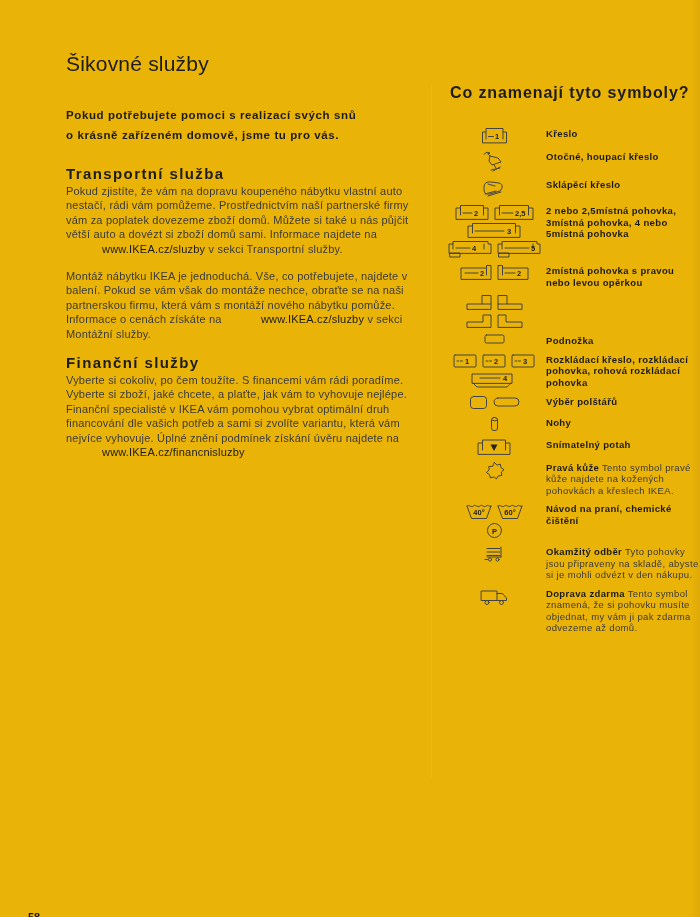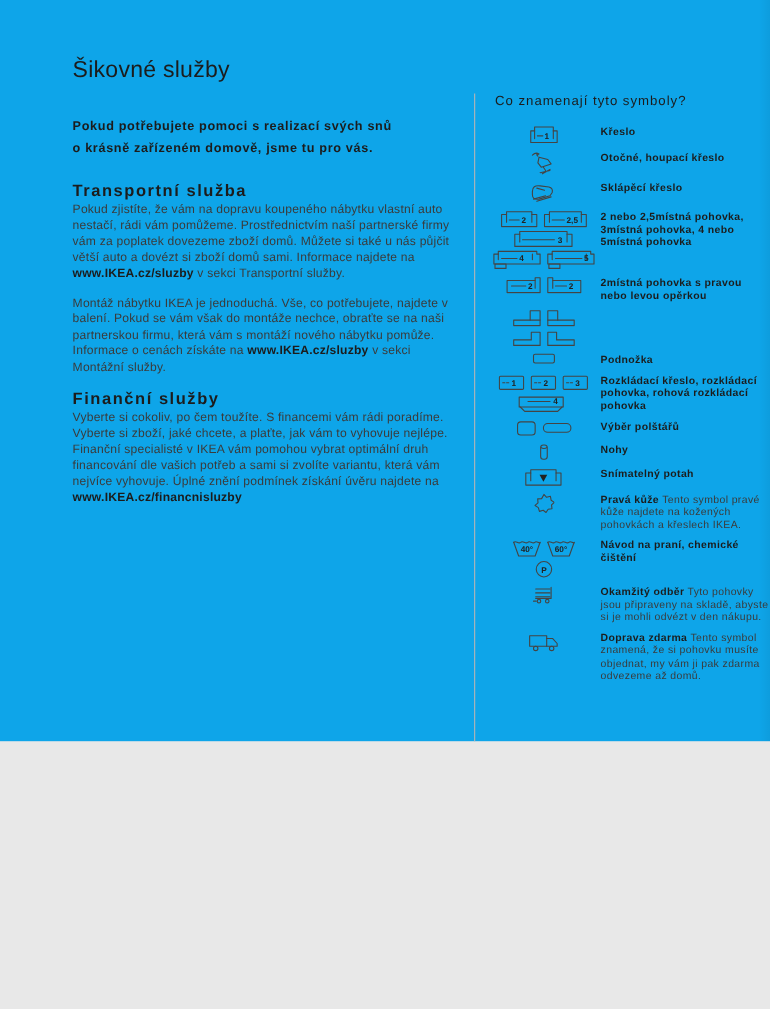--- a/index.html
+++ b/index.html
@@ -1,19 +1,19 @@
 <!DOCTYPE html>
 <html><head>
 <meta charset="utf-8">
 <style>
   * { box-sizing: border-box; }
   html,body { margin:0; padding:0; background:#e8e8e8; }
   .page {
-    position:relative; width:700px; height:674px; margin:0 auto;
-    background:#0ea5e9; overflow:hidden;
+    position:relative; width:700px; height:917px; margin:0 auto;
+    background:#eab308; overflow:hidden;
     font-family:"Liberation Sans", sans-serif; color:#333;
   }
   .page-edge {
     position:absolute; right:0; top:0; width:10px; height:100%;
     background:linear-gradient(to right, rgba(0,0,0,0) 0%, rgba(0,0,0,0.05) 100%);
     pointer-events:none;
   }
 
   
   .left-col { position:absolute; left:66px; top:52px; width:356px; }
@@ -27,33 +27,33 @@
   }
   .section { margin-bottom:13px; }
   .section-heading {
     font-size:15px; font-weight:bold; letter-spacing:1.4px;
     color:#1c1c1c; margin:0 0 2px 0;
   }
   .section-body {
     font-size:11px; line-height:14.4px; color:#3b3b3b;
     letter-spacing:0.2px; margin:0;
   }
-  .section-body .lnk { font-weight:bold; color:#1c1c1c; }
+  .section-body .lnk { font-weight:normal; color:#1c1c1c;margin-left:36px; }
 
   
   .divider {
     position:absolute; left:431px; top:85px; width:1px; height:693px;
     background:#b5b5b5;
   }
 
   
   .right-col { position:absolute; left:450px; top:84px; width:250px; }
   .symbols-header {
-    font-size:12px; font-weight:normal; letter-spacing:0.9px;
-    color:#1c1c1c; margin:0 0 15px 0;
+    font-size:16px; font-weight:bold; letter-spacing:0.9px;
+    color:#1c1c1c; margin:0 0 24px 0;
   }
   .sym-row { display:flex; margin-bottom:5px; align-items:flex-start; }
   .sym-icons {
     width:88px; flex:none; display:flex; flex-direction:column;
     align-items:center; gap:2px; padding-top:1px;
   }
   .icon-line { display:flex; gap:5px; align-items:center; justify-content:center; }
   .sym-label {
     width:158px; font-size:9.5px; line-height:11.5px; color:#3b3b3b;
     letter-spacing:0.35px; padding-top:2px;margin-left:8px;

